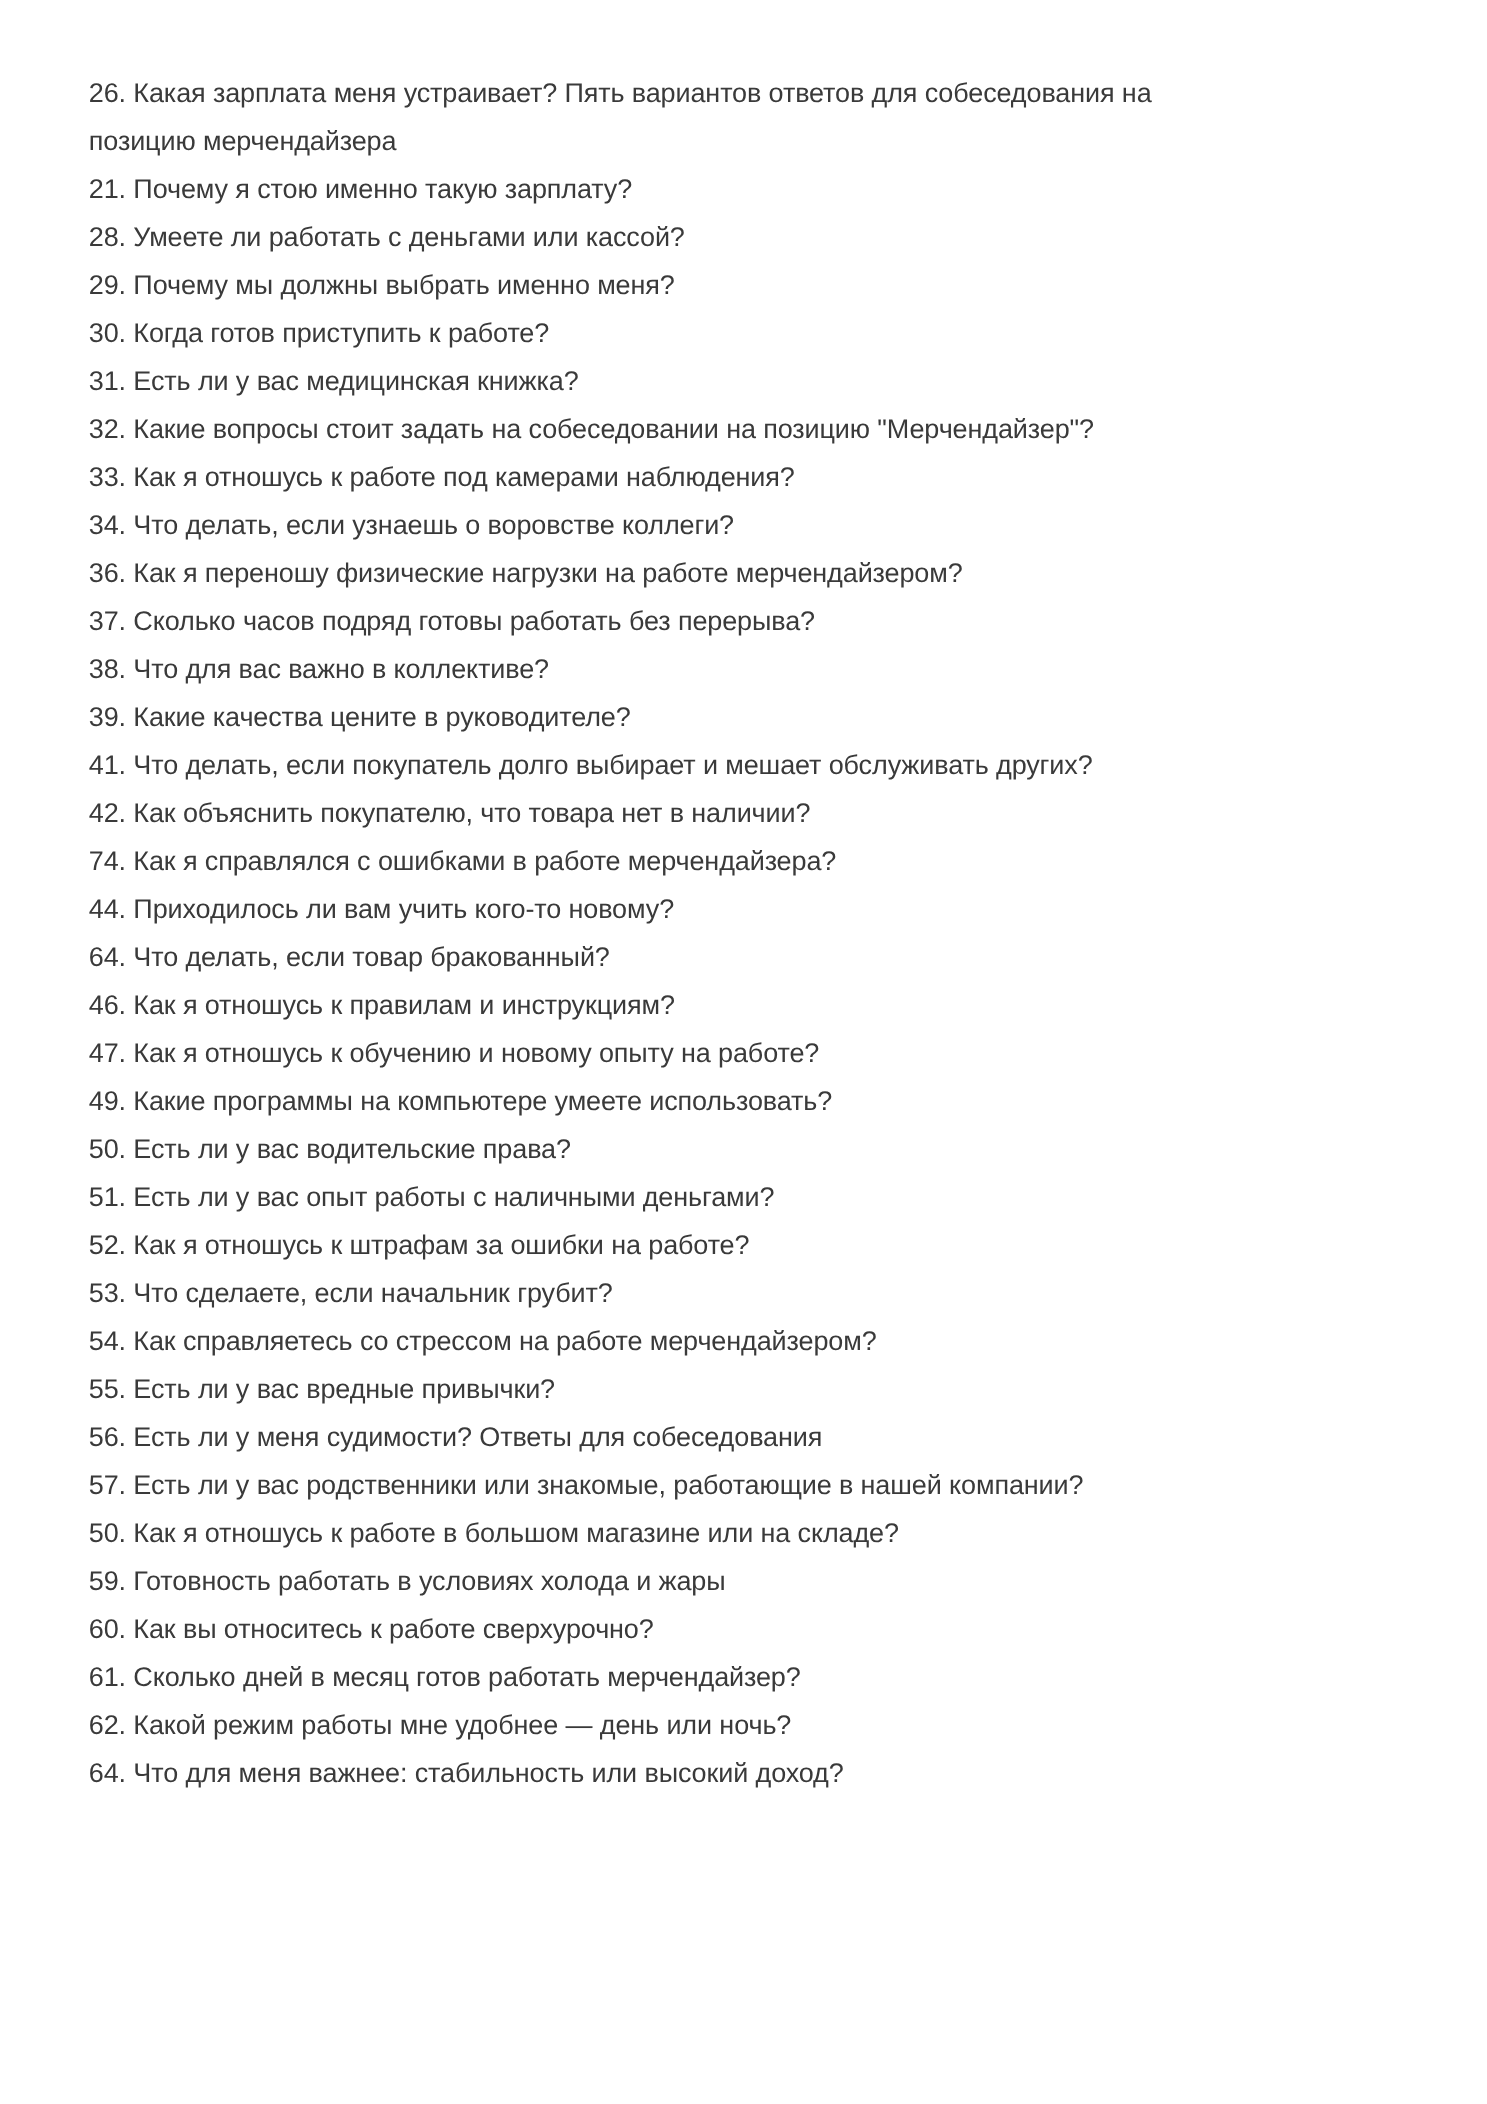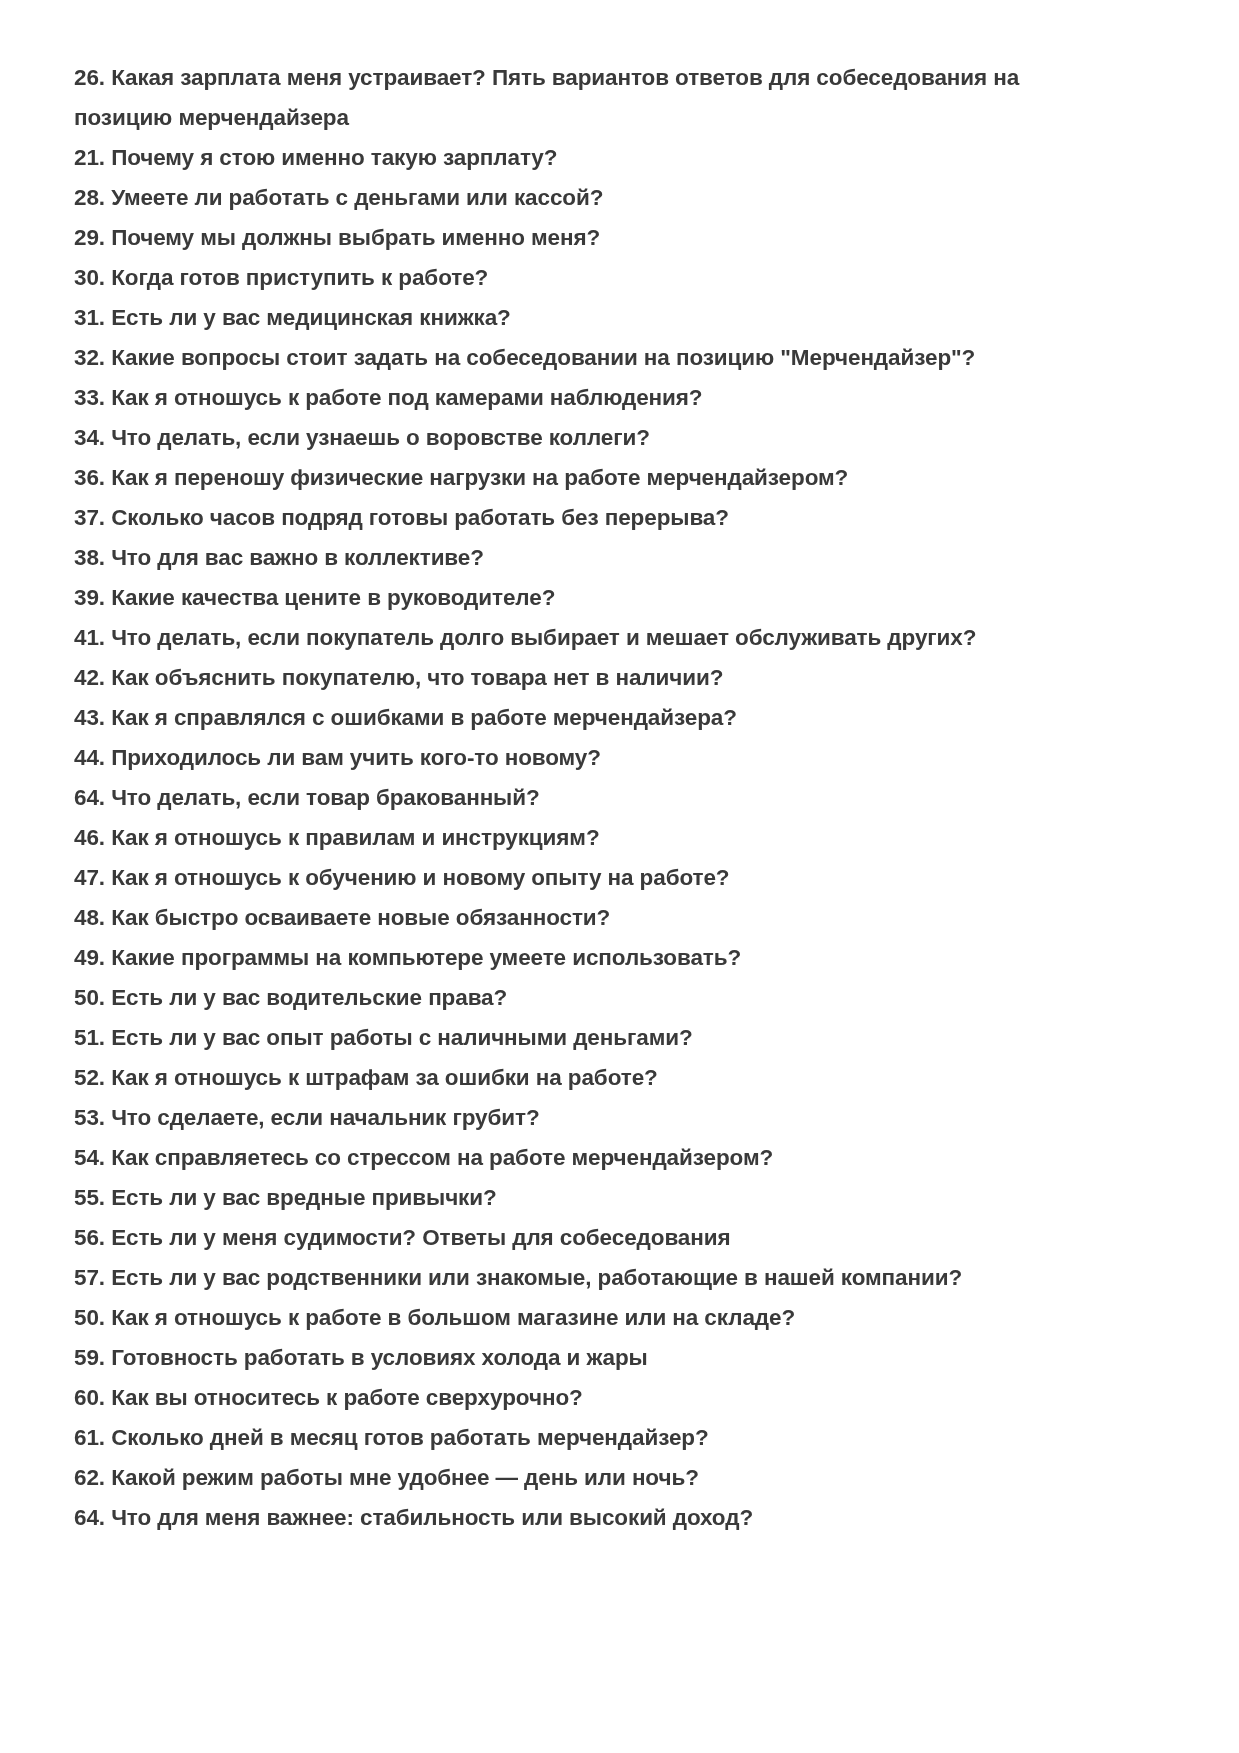--- a/index.html
+++ b/index.html
@@ -34,43 +34,42 @@
     font-weight: 400;
   }
   .q-item {
     white-space: pre-line; 
   }
 </style>
 </head>
 <body style="background: rgb(255, 255, 255);">
 
 <div class="doc-page">
-  <div class="question-list" style="color: rgb(58, 58, 58); font-weight: bold;">
+  <div class="question-list" style="color: rgb(58, 58, 58);">
       <div class="q-item">26. Какая зарплата меня устраивает? Пять вариантов ответов для собеседования на
 позицию мерчендайзера</div>
       <div class="q-item">21. Почему я стою именно такую зарплату?</div>
       <div class="q-item">28. Умеете ли работать с деньгами или кассой?</div>
       <div class="q-item">29. Почему мы должны выбрать именно меня?</div>
       <div class="q-item">30. Когда готов приступить к работе?</div>
       <div class="q-item">31. Есть ли у вас медицинская книжка?</div>
       <div class="q-item">32. Какие вопросы стоит задать на собеседовании на позицию "Мерчендайзер"?</div>
       <div class="q-item">33. Как я отношусь к работе под камерами наблюдения?</div>
       <div class="q-item">34. Что делать, если узнаешь о воровстве коллеги?</div>
       <div class="q-item">36. Как я переношу физические нагрузки на работе мерчендайзером?</div>
       <div class="q-item">37. Сколько часов подряд готовы работать без перерыва?</div>
       <div class="q-item">38. Что для вас важно в коллективе?</div>
       <div class="q-item">39. Какие качества цените в руководителе?</div>
       <div class="q-item">41. Что делать, если покупатель долго выбирает и мешает обслуживать других?</div>
       <div class="q-item">42. Как объяснить покупателю, что товара нет в наличии?</div>
-      <div class="q-item">43. Как я справлялся с ошибками в работе мерчендайзера?</div>
+      <div class="q-item">74. Как я справлялся с ошибками в работе мерчендайзера?</div>
       <div class="q-item">44. Приходилось ли вам учить кого-то новому?</div>
       <div class="q-item">64. Что делать, если товар бракованный?</div>
       <div class="q-item">46. Как я отношусь к правилам и инструкциям?</div>
       <div class="q-item">47. Как я отношусь к обучению и новому опыту на работе?</div>
-      <div class="q-item">48. Как быстро осваиваете новые обязанности?</div>
       <div class="q-item">49. Какие программы на компьютере умеете использовать?</div>
       <div class="q-item">50. Есть ли у вас водительские права?</div>
       <div class="q-item">51. Есть ли у вас опыт работы с наличными деньгами?</div>
       <div class="q-item">52. Как я отношусь к штрафам за ошибки на работе?</div>
       <div class="q-item">53. Что сделаете, если начальник грубит?</div>
       <div class="q-item">54. Как справляетесь со стрессом на работе мерчендайзером?</div>
       <div class="q-item">55. Есть ли у вас вредные привычки?</div>
       <div class="q-item">56. Есть ли у меня судимости? Ответы для собеседования</div>
       <div class="q-item">57. Есть ли у вас родственники или знакомые, работающие в нашей компании?</div>
       <div class="q-item">50. Как я отношусь к работе в большом магазине или на складе?</div>

